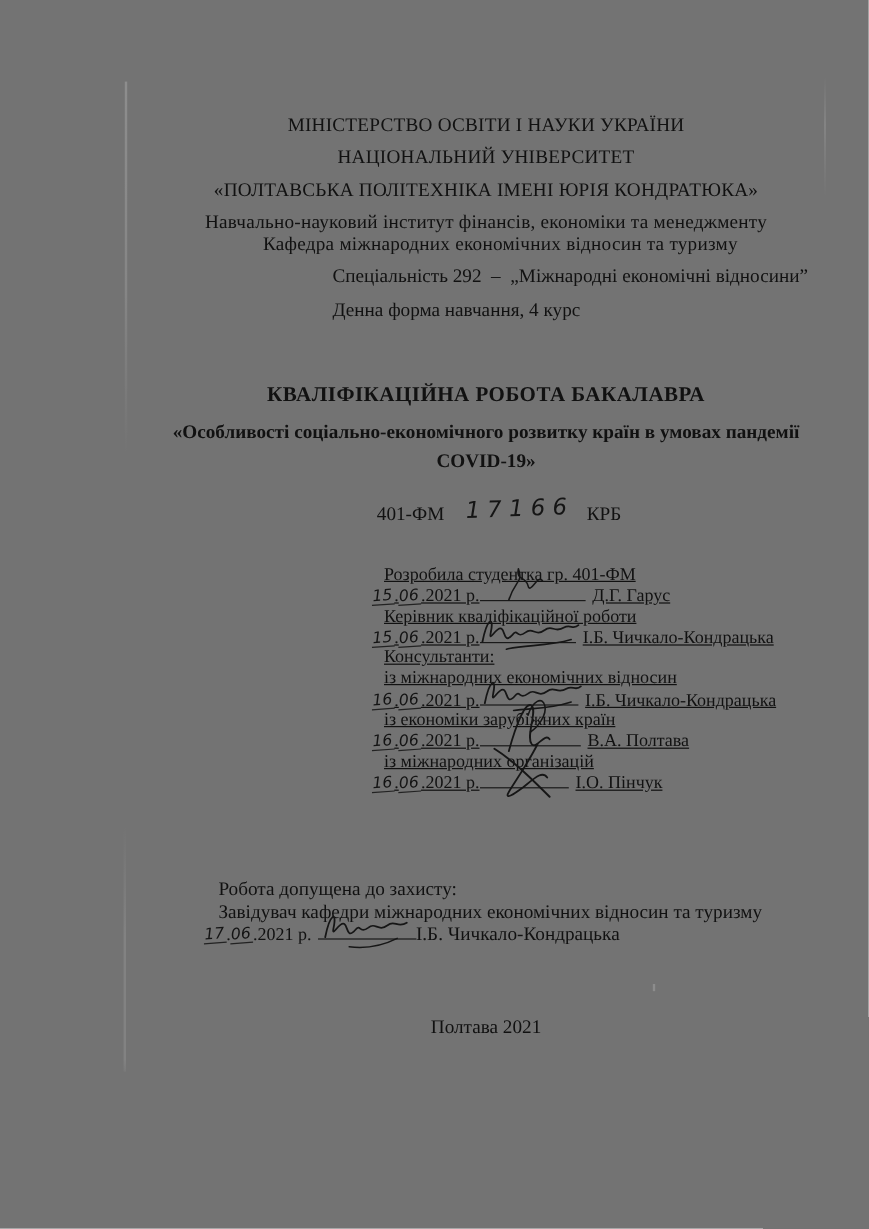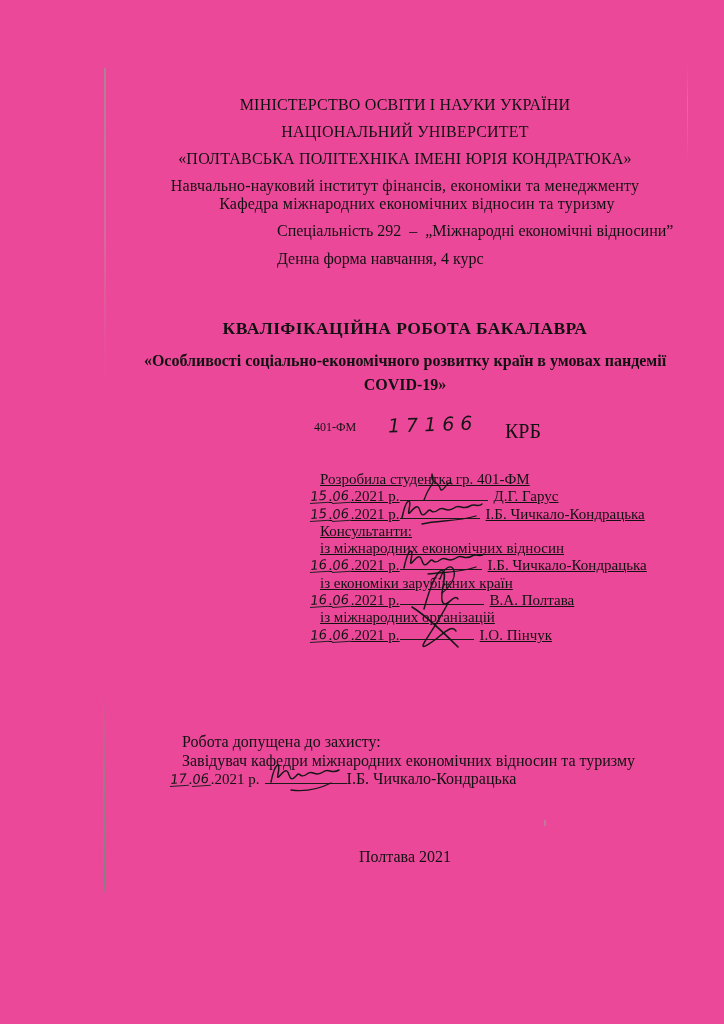--- a/index.html
+++ b/index.html
@@ -1,18 +1,18 @@
 <!DOCTYPE html>
 <html><head>
 <meta charset="utf-8">
 <style>
   * { margin:0; padding:0; box-sizing:border-box; }
   html,body { background:#ffffff; }
   body { width:724px; height:1024px; position:relative; font-family:"Liberation Serif", serif; color:#111; }
-  .page { position:absolute; inset:0; background:#ec4899; overflow:hidden; }
+  .page { position:absolute; inset:0; background:#737373; overflow:hidden; }
 
   
   .artifact { position:absolute; pointer-events:none; }
   .scan-line-left-top { left:104px; top:68px; width:2px; height:310px;
     background:linear-gradient(to bottom, rgba(150,150,150,.75), rgba(170,170,170,.35) 55%, rgba(180,180,180,0)); }
   .scan-line-left-bottom { left:103px; top:688px; width:2px; height:205px;
     background:linear-gradient(to bottom, rgba(150,150,150,0), rgba(135,135,135,.75) 45%, #828282 95%, rgba(130,130,130,.4)); }
   .scan-line-right { left:687px; top:64px; width:1px; height:100px;
     background:linear-gradient(to bottom, rgba(165,165,165,0), rgba(165,165,165,.55) 40%, rgba(165,165,165,0)); }
   .scan-dot { left:544px; top:820px; width:2px; height:6px; background:rgba(160,160,160,.55); }
@@ -22,24 +22,24 @@
   .hline { font-size:16px; letter-spacing:.2px; white-space:nowrap; }
   .hline-offset { position:relative; left:12px; }
   .left-indent { position:absolute; left:277px; font-size:16px; white-space:nowrap;text-align:center; }
 
   .work-type { position:absolute; left:85px; width:640px; top:318px; text-align:center;
     font-size:17.5px; font-weight:bold; letter-spacing:.4px; }
   .title-line { position:absolute; left:85px; width:640px; text-align:center;
     font-size:16px; font-weight:bold; }
 
   
-  .code-group { position:absolute; left:314px; top:420px; font-size:12px; }
+  .code-group { position:absolute; left:314px; top:420px; font-size:16px; }
   .code-number { position:absolute; left:388px; top:413px; font-family:"DejaVu Sans", sans-serif;
     font-style:italic; font-size:19px; letter-spacing:6px; color:#151515; transform:rotate(-2deg); }
-  .code-krb { position:absolute; left:489px; top:420px; font-size:20px;margin-left:16px; }
+  .code-krb { position:absolute; left:489px; top:420px; font-size:16px; }
 
   
   .sig-block { position:absolute; left:310px; top:471px; width:380px; font-size:15px;text-decoration:underline; }
   .sig-block .row { height:17.3px; line-height:17.3px; white-space:nowrap; }
   .sig-block .row.label { padding-left:10px; }
 
   .hw { font-family:"DejaVu Sans", sans-serif; font-style:italic; font-size:13px; color:#141414;
     display:inline-block; transform:rotate(-4deg); transform-origin:left bottom;
     border-bottom:1px solid #222; padding:0 1px; line-height:13px; }
   .sep { font-size:15px; }
@@ -94,20 +94,21 @@
 
   <div class="sig-block">
     <div class="row label">Розробила студентка гр. 401-ФМ</div>
 
     <div class="row">
       <span class="hw">15</span><span class="sep">.</span><span class="hw">06</span><span class="sep">.2021 р.</span><span class="blank b-garus"><svg width="60" height="34" viewBox="0 0 60 34">
             <path d="M14 30 C20 12 26 16 22 4 C20 14 28 10 30 18 C32 26 38 8 42 14" stroke-width="1.3"></path>
           </svg></span><span class="nm">Д.Г. Гарус</span>
     </div>
 
+    <div class="row label">Керівник кваліфікаційної роботи</div>
 
     <div class="row">
       <span class="hw">15</span><span class="sep">.</span><span class="hw">06</span><span class="sep">.2021 р.</span><span class="blank b-chych1"><svg width="90" height="38" viewBox="0 0 90 38">
             <path d="M6 28 C10 8 16 6 13 20 C11 30 18 14 22 17 C25 19 24 30 31 22 C36 16 34 26 42 20 C48 15 50 24 58 18 C64 13 66 21 74 16 C79 13 82 18 86 14" stroke-width="1.5"></path>
             <path d="M26 34 C42 30 60 32 80 26" stroke-width="1.3"></path>
           </svg></span><span class="nm">І.Б. Чичкало-Кондрацька</span>
     </div>
 
     <div class="row label">Консультанти:</div>
     <div class="row label">із міжнародних економічних відносин</div>

